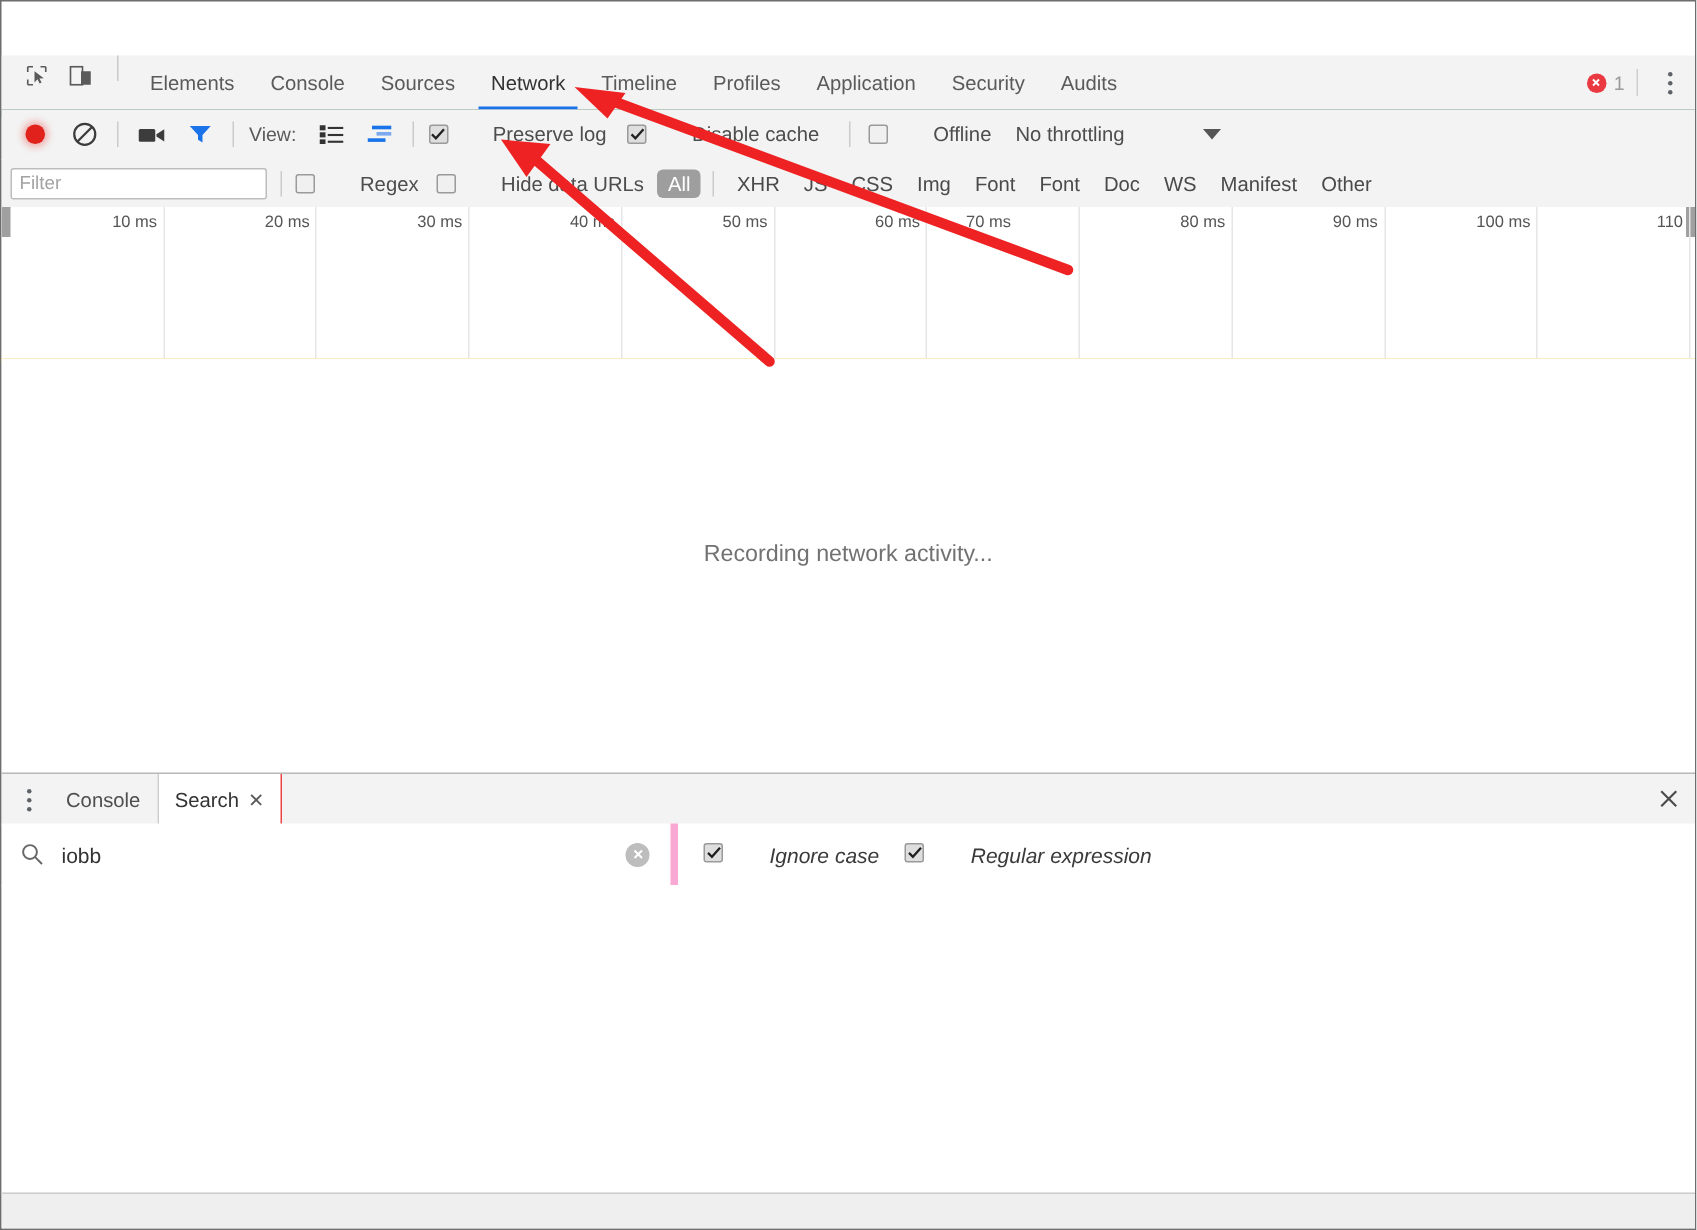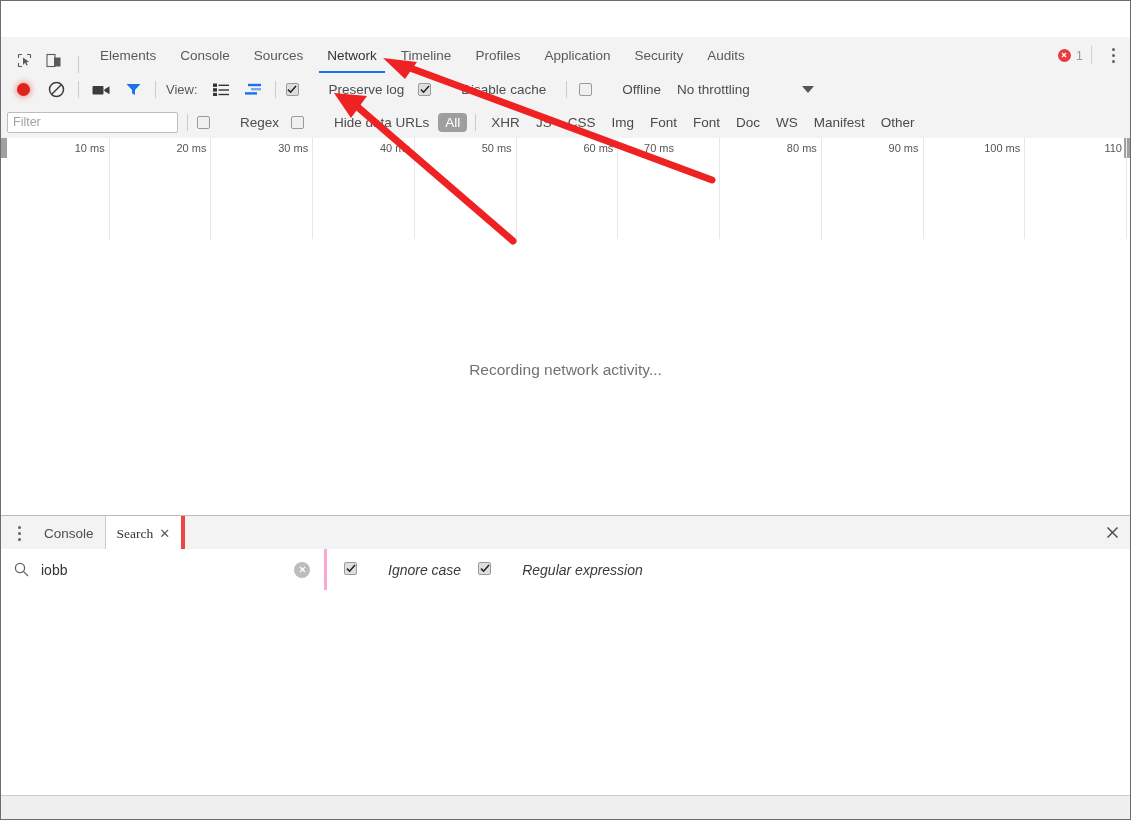--- a/index.html
+++ b/index.html
@@ -44,21 +44,21 @@
   }
   .wincontrols { position: absolute; right: 0; top: 0; height: 36px; display: flex; }
   .wc { width: 46px; height: 36px; display:flex; align-items:center; justify-content:center; }
   .wc svg { display:block; }
 
   
   .tabbar {
     position: absolute; left: 0; top: 36px; right: 0; height: 36px;
     background: #f3f3f3;
     border-bottom: 5px solid #14532d;
-    display: flex; align-items: flex-end;
+    display: flex; align-items: flex-start;
   }
   .tb-icon { width: 30px; height: 26px; display:flex; align-items:center; justify-content:center; }
   .tb-icon:first-child { margin-left: 8px; }
   .tb-sep { width: 1px; height: 17px; background: #c9c9c9; margin: 0 9px; }
   .tabs { display: flex; align-items: center; height: 36px; }
   .tab {
     position: relative; height: 36px; padding: 0 12px;
     display: flex; align-items: center;
     font-size: 13.5px; color: #5a5a5a; white-space: nowrap;
   }
@@ -179,38 +179,38 @@
   }
   .drawer-kebab { width: 28px; height: 34px; display:flex; flex-direction:column;
         align-items:center; justify-content:center; gap:3px; margin-left:4px;}
   .drawer-kebab i { width: 3px; height: 3px; border-radius: 50%; background: #5f6368; display:block;}
   .dtab {
     height: 34px; padding: 0 11px; display: flex; align-items: center; gap: 6px;
     font-size: 13.5px; color: #4e4e4e; box-sizing: border-box;
   }
   .dtab.active {
     background: #fff;
-    border-left: 1px solid #cdcdcd; border-right: 4px solid #ef4444;
-    margin-bottom: -1px; height: 35px; color: #333; font-family: Liberation Serif, serif;
+    border-left: 1px solid #cdcdcd; border-right: 1px solid #ef4444;
+    margin-bottom: -1px; height: 35px; color: #333;
   }
   .dtab-close { font-size: 13px; color: #5a5a5a; line-height: 1; }
   .drawer-close {
     position: absolute; right: 0; top: 514px; width: 36px; height: 34px;
     display: flex; align-items: center; justify-content: center;
   }
 
   .searchbar {
     position: absolute; left: 0; top: 548px; right: 0; height: 41px;
     background: #fff; border-bottom: 1px solid #cdcdcd;
     display: flex; align-items: center;
   }
   .search-field {
-    position: relative; width: 326px; height: 41px;
-    display: flex; align-items: center;
-    border-right: 3px solid #f9a8d4; box-sizing: border-box;
+    position: relative; width: 451px; height: 41px;
+    display: flex; align-items: center;
+    border-right: 5px solid #f9a8d4; box-sizing: border-box;
   }
   .search-mag { margin-left: 13px; margin-right: 10px; display:flex; }
   .search-input {
     border: none; outline: none; background: transparent;
     font-family: "Liberation Sans", sans-serif; font-size: 14px; color: #333;
     width: 320px;
   }
   .search-clear {
     position: absolute; right: 14px; top: 50%; margin-top: -8px;
     width: 16px; height: 16px; border-radius: 50%; background: #bdbdbd;

